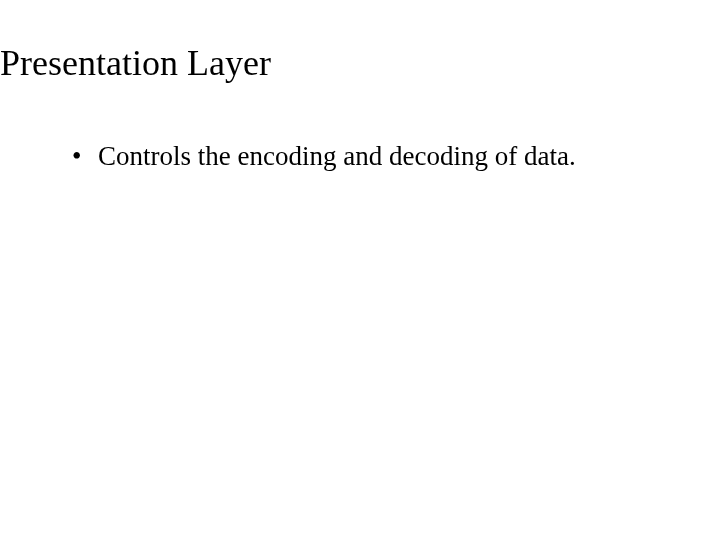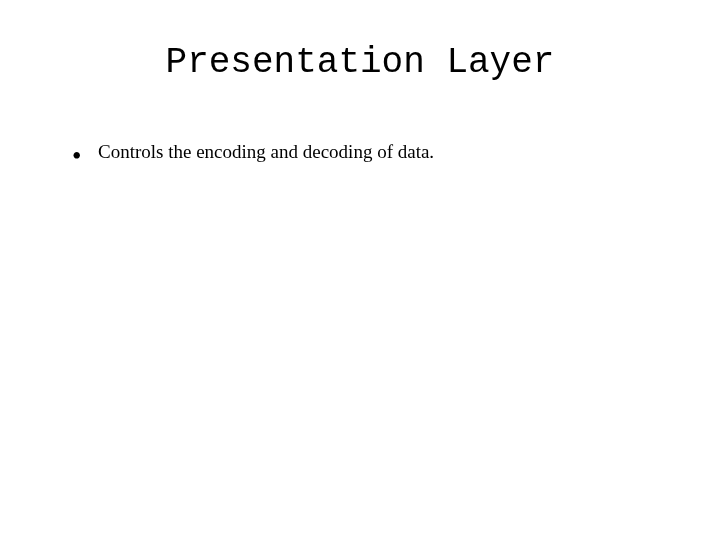--- a/index.html
+++ b/index.html
@@ -15,40 +15,38 @@
     width: 720px;
     height: 540px;
     position: relative;
     box-sizing: border-box;
   }
   .title {
     position: absolute;
     top: 42px;
     left: 0;
     width: 100%;
-    text-align: center;
     font-size: 36px;
     font-weight: normal;
-    font-family: Liberation Mono, monospace;
   }
   .body {
     position: absolute;
     top: 140px;
     left: 70px;
     right: 60px;
   }
   ul.bullets {
     margin: 0;
     padding: 0;
     list-style: none;
   }
   ul.bullets li {
     position: relative;
     padding-left: 28px;
-    font-size: 19px;
+    font-size: 27px;
     line-height: 1.25;
   }
   ul.bullets li::before {
     content: "•";
     position: absolute;
     left: 2px;
     top: 0;
     font-size: 27px;
   }
 </style>

